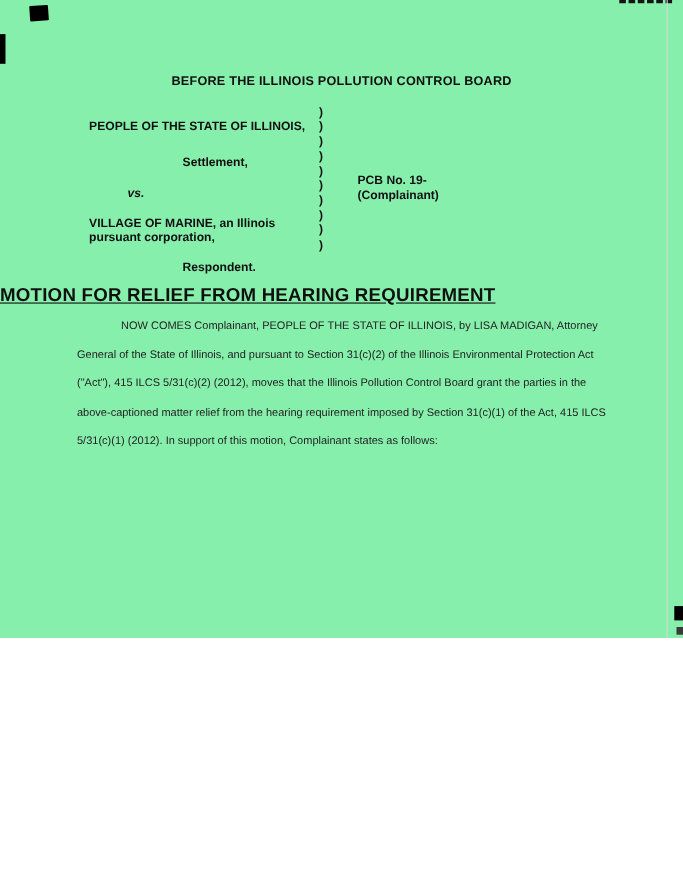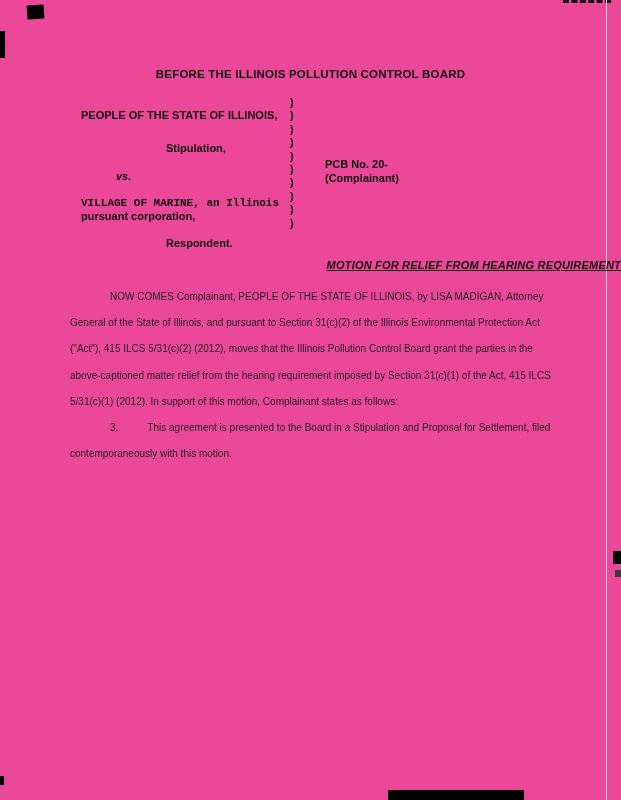--- a/index.html
+++ b/index.html
@@ -3,22 +3,22 @@
 <meta charset="utf-8">
 <style>
   html, body { margin: 0; padding: 0; }
   body {
     width: 621px; height: 800px;
     background: #ffffff;
     font-family: "Liberation Sans", sans-serif;
   }
   .page {
     position: relative;
-    width: 621px; height: 800px;
-    background: #ec4899;
+    width: 621px; height: 580px;
+    background: #86efac;
     overflow: hidden;
     color: #1e1e1e;
   }
 
   
   .artifact { position: absolute; background: #000; }
   .a-tl { left: 27px; top: 5px; width: 17px; height: 14px; transform: rotate(-4deg); border-radius: 1px; }
   .a-tr { left: 563px; top: 0; width: 48px; height: 0; background: none; border-top: 3px dashed #141414; }
   .a-left { left: 0; top: 31px; width: 5px; height: 27px; }
   .a-r1 { left: 613px; top: 551px; width: 8px; height: 13px; }
@@ -36,39 +36,38 @@
   }
 
   .caption {
     position: absolute; top: 98px; left: 70px; width: 490px; height: 145px;
     font-size: 11px; font-weight: bold; color: #101010;
   }
   .caption p { position: absolute; margin: 11px; white-space: nowrap; }
   .p-complainant { top: 0; left: 0; }
   .p-complainant-role { top: 33px; left: 85px; }
   .p-vs { top: 61px; left: 35px; font-style: italic; }
-  .p-resp1 { top: 88px; left: 0; font-family: Liberation Mono, monospace; }
+  .p-resp1 { top: 88px; left: 0; }
   .p-resp2 { top: 101px; left: 0; }
   .p-resp-role { top: 128px; left: 85px; }
   .parens {
     position: absolute; left: 220px; top: -2px;
     white-space: pre-line;
     line-height: 13.4px;
     font-weight: bold; font-size: 11px; color: #101010;
   }
   .case-info { position: absolute; left: 255px; top: 59px; }
   .case-info p { position: static; margin: 0; line-height: 14px; font-weight: bold; }
 
   .motion-title {
     position: absolute; top: 259px; left: 0; width: 100%;
-    text-align: right;
-    font-size: 11px; font-weight: bold; color: #101010;
+    text-align: left;
+    font-size: 17px; font-weight: bold; color: #101010;
     text-decoration: underline;
     letter-spacing: 0.2px;
-    font-style: italic;
   }
 
   .body-text {
     position: absolute; top: 284px; left: 70px; width: 482px;
     font-size: 10px; line-height: 26.2px; color: #222222;
     text-align: left;
   }
   .body-text p { margin: 0; text-indent: 40px; }
   .item-num { margin-right: 29px; }
 </style>
@@ -83,41 +82,40 @@
   <div class="artifact a-r1"></div>
   <div class="artifact a-r2"></div>
   <div class="artifact a-bottom"></div>
   <div class="artifact a-bl"></div>
   <div class="scan-edge"></div>
 
   <div class="court-header">BEFORE THE ILLINOIS POLLUTION CONTROL BOARD</div>
 
   <div class="caption">
     <p class="p-complainant">PEOPLE OF THE STATE OF ILLINOIS,</p>
-    <p class="p-complainant-role">Stipulation,</p>
+    <p class="p-complainant-role">Settlement,</p>
     <p class="p-vs">vs.</p>
     <p class="p-resp1">VILLAGE OF MARINE, an Illinois</p>
     <p class="p-resp2">pursuant corporation,</p>
     <p class="p-resp-role">Respondent.</p>
     <div class="parens">)
 )
 )
 )
 )
 )
 )
 )
 )
 )</div>
     <div class="case-info">
-      <p>PCB No. 20-</p>
+      <p>PCB No. 19-</p>
       <p>(Complainant)</p>
     </div>
   </div>
 
   <div class="motion-title">MOTION FOR RELIEF FROM HEARING REQUIREMENT</div>
 
   <div class="body-text">
     <p class="intro">NOW COMES Complainant, PEOPLE OF THE STATE OF ILLINOIS, by LISA MADIGAN, Attorney General of the State of Illinois, and pursuant to Section 31(c)(2) of the Illinois Environmental Protection Act ("Act"), 415 ILCS 5/31(c)(2) (2012), moves that the Illinois Pollution Control Board grant the parties in the above-captioned matter relief from the hearing requirement imposed by Section 31(c)(1) of the Act, 415 ILCS 5/31(c)(1) (2012). In support of this motion, Complainant states as follows:</p>
-    <p class="item"><span class="item-num">3.</span><span class="item-text">This agreement is presented to the Board in a Stipulation and Proposal for Settlement, filed contemporaneously with this motion.</span></p>
   </div>
 
 </div>
 
 </body></html>

